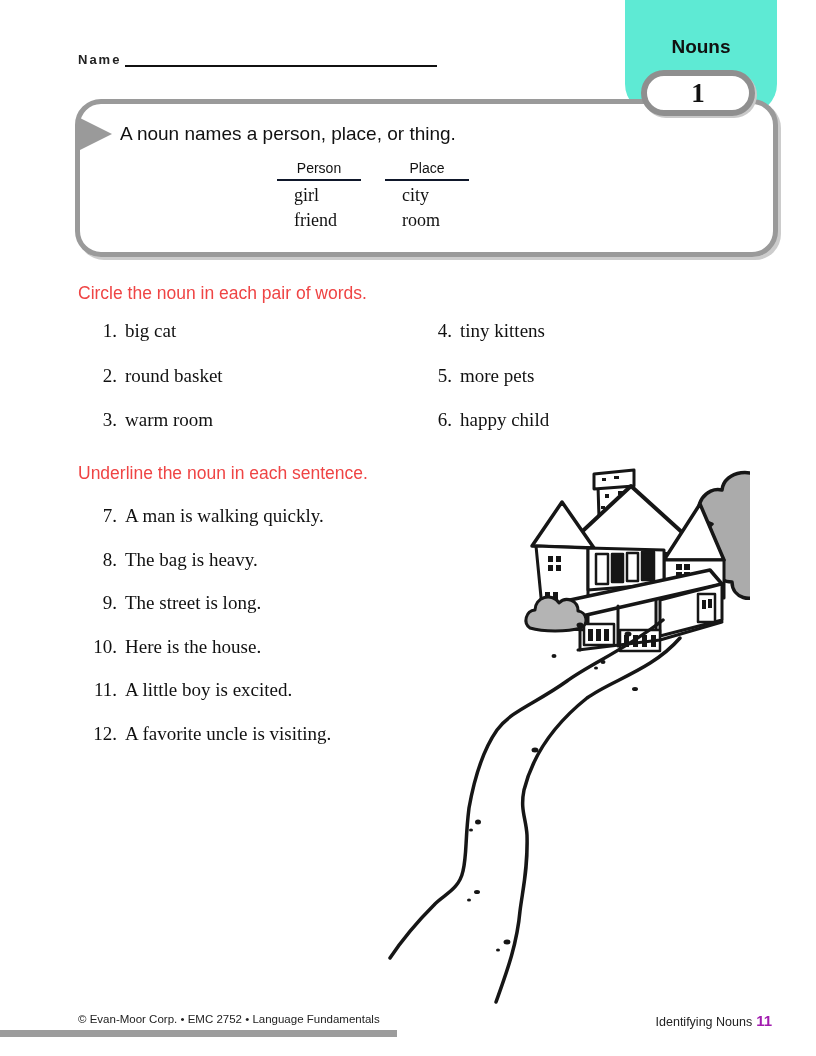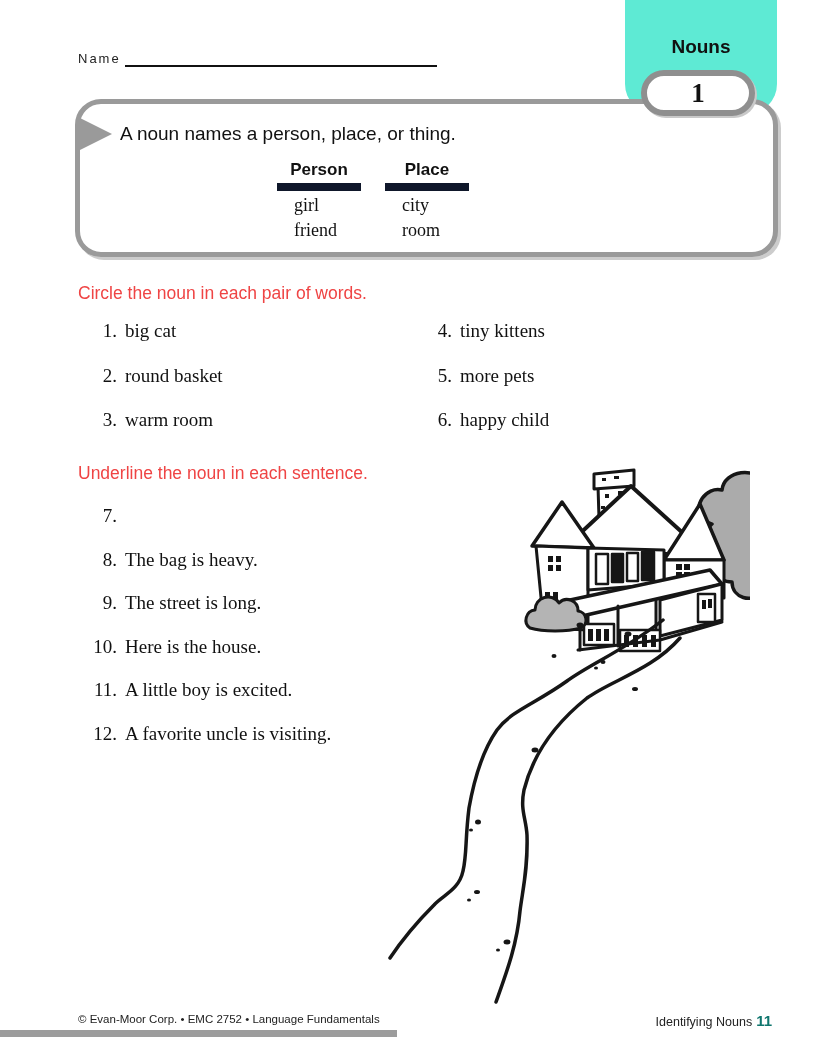--- a/index.html
+++ b/index.html
@@ -1,21 +1,21 @@
 <!DOCTYPE html>
 <html><head>
 <meta charset="utf-8">
 <style>
   html,body{margin:0;padding:0;background:#fff;}
   #page{
     position:relative;width:816px;height:1056px;background:#ffffff;
     font-family:"Liberation Sans",sans-serif;color:#111;overflow:hidden;
   }
   
-  .name-row{position:absolute;left:78px;top:50px;display:flex;align-items:center;}
+  .name-row{position:absolute;left:78px;top:50px;display:flex;align-items:flex-end;font-weight:bold;}
   .name-label{font-size:13px;letter-spacing:2px;color:#222;}
   .name-line{display:inline-block;width:312px;height:15px;border-bottom:2px solid #111;margin-left:4px;}
   .corner-tab{
     position:absolute;left:625px;top:0;width:152px;height:114px;
     background:#5eead4;border-radius:0 0 30px 30px;z-index:1;
   }
   .corner-tab .tab-label{position:absolute;left:0;right:0;top:36px;text-align:center;
     font-size:19px;font-weight:bold;color:#111;}
   .lesson-pill{
     position:absolute;left:641px;top:70px;width:102px;height:34px;
@@ -29,40 +29,40 @@
     position:absolute;left:75px;top:99px;width:703px;height:158px;box-sizing:border-box;
     background:#fff;border:5px solid #9a9a9a;border-radius:26px;z-index:2;
     box-shadow:3px 3px 0 #cccccc;
   }
   .flag-arrow{
     position:absolute;left:80px;top:118px;width:0;height:0;z-index:3;
     border-left:32px solid #9a9a9a;border-top:16px solid transparent;border-bottom:16px solid transparent;
   }
   .rule-text{position:absolute;left:120px;top:123px;font-size:19px;color:#111;z-index:3;}
   .noun-col{position:absolute;z-index:3;width:84px;}
-  .noun-col .col-header{font-size:17px;font-weight:bold;text-align:center;
-    border-bottom:8px solid #0f172a;padding-bottom:3px;}
+  .noun-col .col-header{font-size:14px;font-weight:normal;text-align:center;
+    border-bottom:2px solid #0f172a;padding-bottom:3px;}
   .noun-col .col-words{font-family:"Liberation Serif",serif;font-size:18px;
     padding-left:17px;line-height:25px;margin-top:2px;}
   #col-person{left:277px;top:160px;}
   #col-place{left:385px;top:160px;}
   #col-thing{left:492px;top:160px;}
   
   .instruction{position:absolute;left:78px;font-size:17.5px;color:#ef4444;}
   #instruction-circle{top:283px;}
   #instruction-underline{top:463px;}
   .item{position:absolute;display:flex;font-family:"Liberation Serif",serif;font-size:19px;color:#111;}
   .item .num{display:inline-block;width:32px;text-align:right;flex:0 0 32px;}
   .item .txt{margin-left:8px;}
   
   .footer-credit{position:absolute;left:78px;top:1013px;font-size:11.5px;color:#222;}
   .footer-bar{position:absolute;left:0;top:1030px;width:397px;height:7px;background:#9c9c9c;}
   .footer-right{position:absolute;right:44px;top:1013px;display:flex;align-items:center;gap:4px;}
   .footer-section{font-size:12.5px;color:#222;}
-  .footer-page{font-size:15px;font-weight:bold;color:#0f766e;position:relative;top:-1px;}
+  .footer-page{font-size:15px;font-weight:bold;color:#a21caf;position:relative;top:-1px;}
   
   .illustration{position:absolute;left:350px;top:458px;width:400px;height:556px;z-index:0;}
 </style>
 </head>
 <body>
 
 <div id="page">
 
   <div class="name-row">
     <span class="name-label">Name</span>
@@ -117,20 +117,21 @@
   </div>
   <div class="item" style="left:420px;top:409px">
     <span class="num">6.</span>
     <span class="txt">happy child</span>
   </div>
 
   <div class="instruction" id="instruction-underline">Underline the noun in each sentence.</div>
 
   <div class="item" style="left:85px;top:505px">
     <span class="num">7.</span>
+    <span class="txt">A man is walking quickly.</span>
   </div>
   <div class="item" style="left:85px;top:549px">
     <span class="num">8.</span>
     <span class="txt">The bag is heavy.</span>
   </div>
   <div class="item" style="left:85px;top:592px">
     <span class="num">9.</span>
     <span class="txt">The street is long.</span>
   </div>
   <div class="item" style="left:85px;top:636px">

